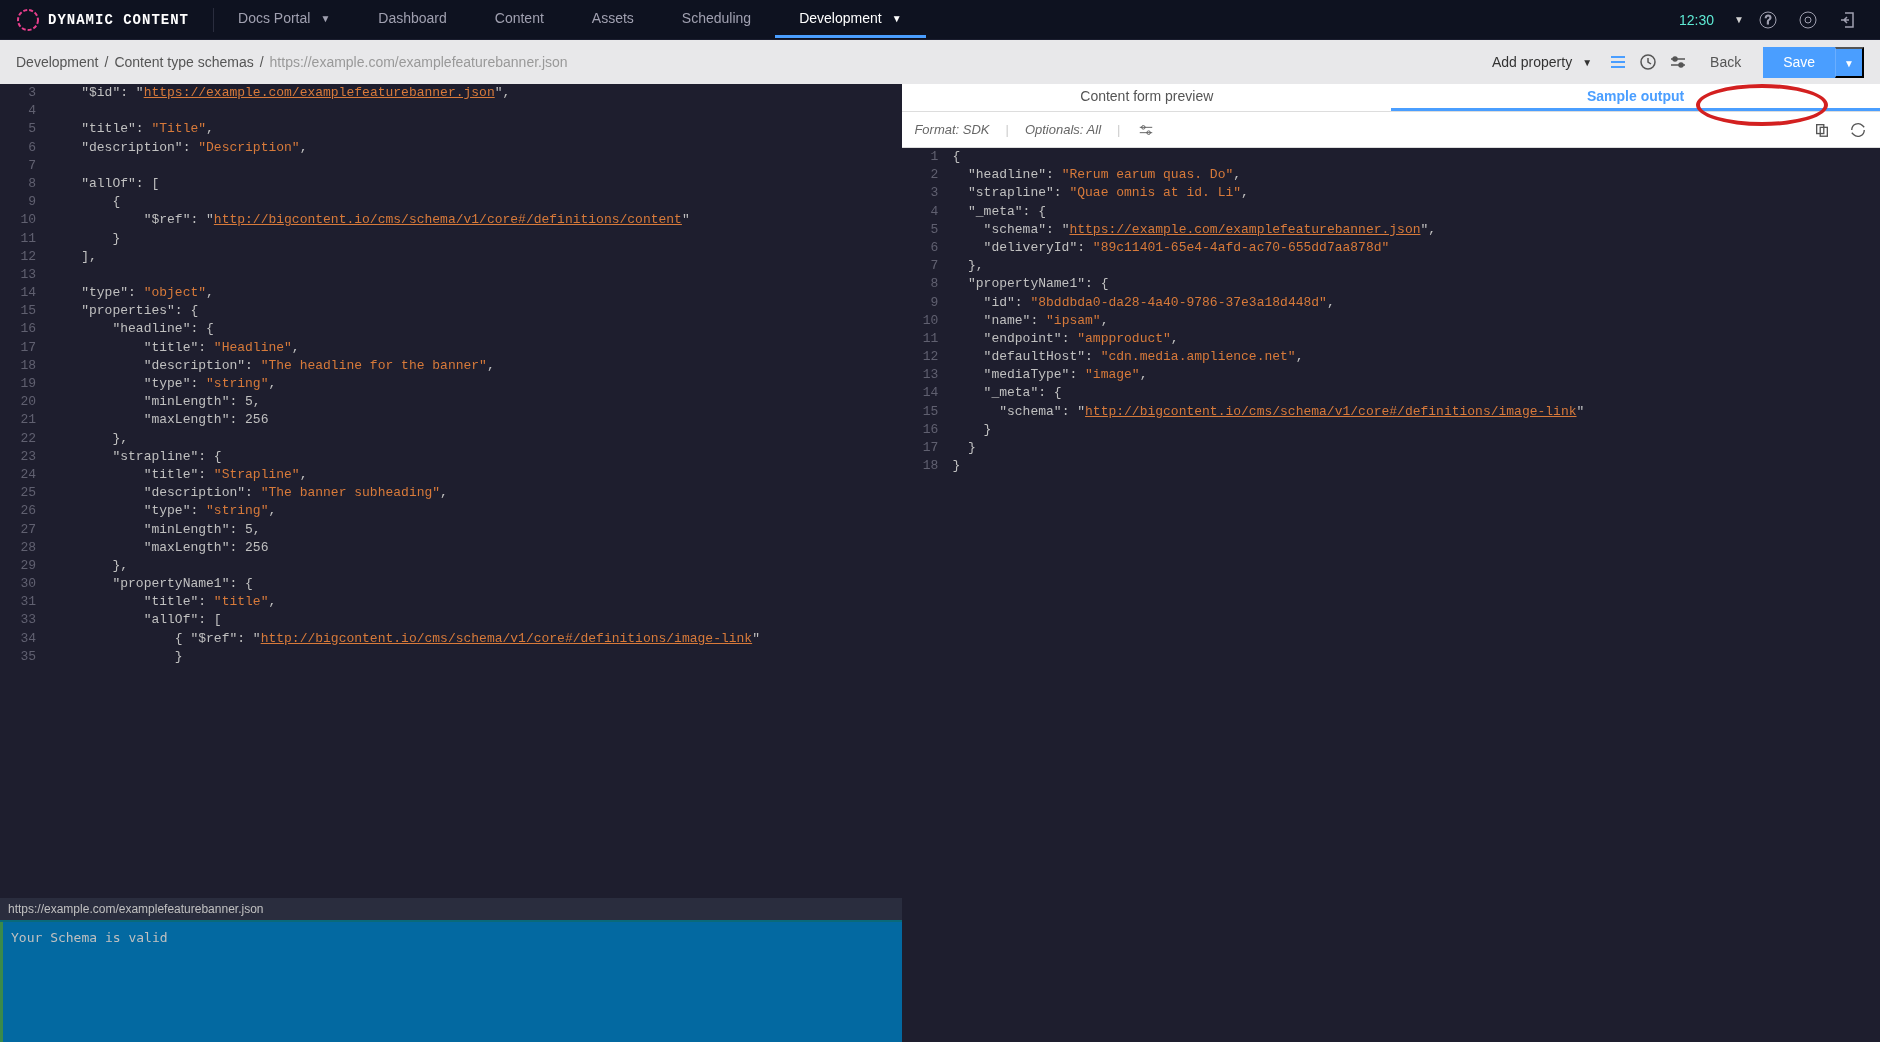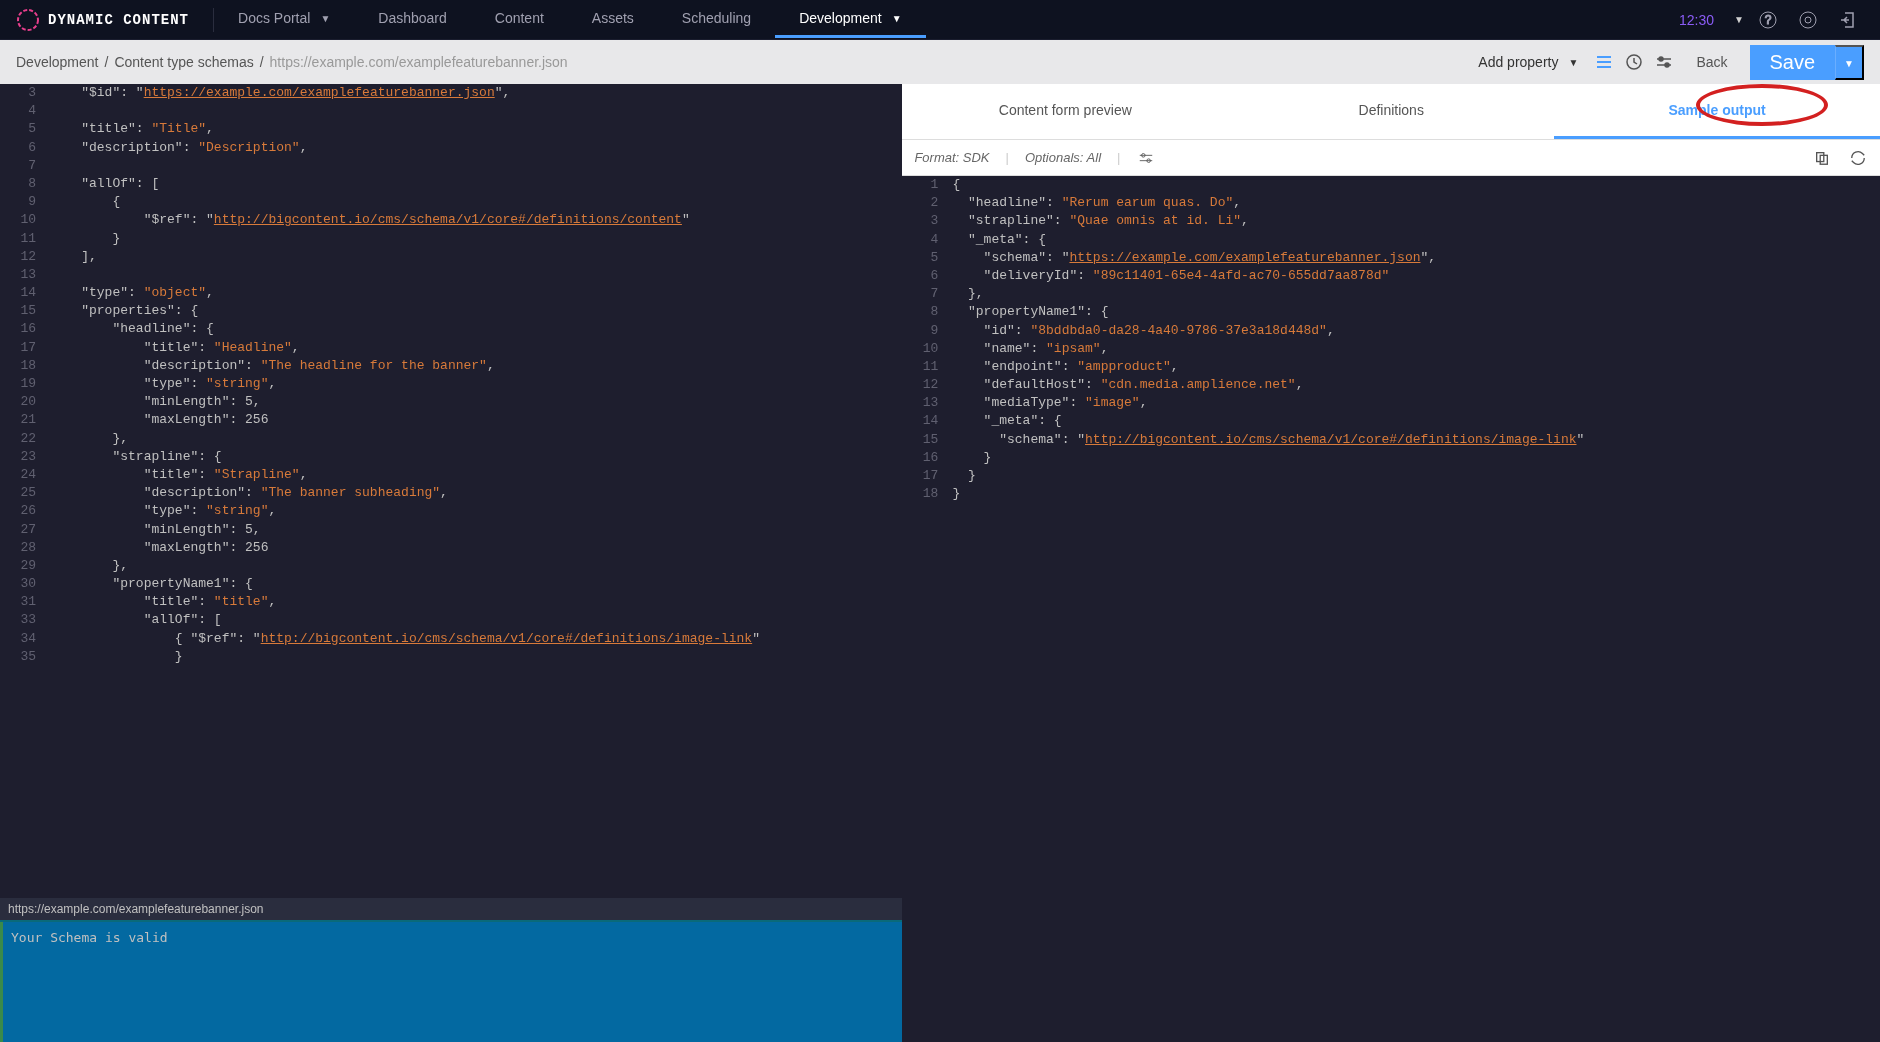--- a/index.html
+++ b/index.html
@@ -6,47 +6,47 @@
     body { font-family: -apple-system, BlinkMacSystemFont, 'Segoe UI', Arial, sans-serif; background: #1a1d2e; color: #c0c0c0; font-size: 14px; }
     
     .topbar { display: flex; align-items: center; height: 40px; background: #0e1220; color: #d0d0d0; padding: 0 16px; border-bottom: 1px solid #1a1d2e; }
     .logo { display: flex; align-items: center; gap: 8px; padding-right: 24px; border-right: 1px solid #2a2d3e; }
     .logo-icon { width: 24px; height: 24px; }
     .logo-text { font-weight: 700; letter-spacing: 1px; color: #fff; font-family: Liberation Mono, monospace; }
     .nav-item { padding: 0 24px; height: 37px; display: flex; align-items: center; gap: 6px; color: #a0a0b0; cursor: pointer; font-size: 14px; border-bottom: 3px solid transparent; }
     .nav-item.active { color: #fff; border-bottom-color: #4a9eff; }
     .nav-spacer { flex: 1; }
     .nav-right { display: flex; align-items: center; gap: 8px; }
-    .time { padding: 0 8px; color: #8b5cf6; margin-left: 28px; }
+    .time { padding: 0 8px; color: #5eead4; margin-left: 28px; }
     .icon-btn { width: 32px; height: 32px; display: flex; align-items: center; justify-content: center; color: #a0a0b0; cursor: pointer; }
     
     .subbar { display: flex; align-items: center; height: 44px; background: #e8e8ea; padding: 0 16px; color: #555; }
     .breadcrumb { display: flex; align-items: center; gap: 6px; font-size: 14px; }
     .breadcrumb-link { color: #555; cursor: pointer; }
     .breadcrumb-path { color: #999; }
     .subbar-right { margin-left: auto; display: flex; align-items: center; gap: 10px; }
     .subbar-dropdown { display: flex; align-items: center; gap: 6px; color: #333; cursor: pointer; padding: 0 6px; text-align: center; }
     .subbar-action { color: #555; cursor: pointer; padding: 0 12px; }
-    .save-btn { background: #4a9eff; color: #fff; padding: 6px 20px; border: none; cursor: pointer; font-size: 20px; }
+    .save-btn { background: #4a9eff; color: #fff; padding: 6px 20px; border: none; cursor: pointer; font-size: 14px; }
     .save-dropdown { background: #4a9eff; padding: 6px 8px; border-left: 1px solid #6aaeff; cursor: pointer; }
     
     .content { display: flex; height: calc(100vh - 84px); }
     .left-panel { flex: 0 0 48%; display: flex; flex-direction: column; background: #1e1e2e; }
     .right-panel { flex: 1; display: flex; flex-direction: column; background: #fff; }
     
     .editor { flex: 1; overflow: auto; font-family: 'Courier New', monospace; font-size: 13px; line-height: 1.4; background: #1e1e2e; }
     .code-line { display: flex; }
     .gutter { flex: 0 0 50px; text-align: right; padding-right: 14px; color: #606070; user-select: none; }
     .code-content { flex: 1; white-space: pre; color: #c0c0c0; }
     .code-content.highlighted { background: #2a2a3e; }
     .editor-footer { height: 24px; background: #2a2d3e; display: flex; align-items: center; padding: 0 8px; border-bottom: 2px solid #0a6a7a; }
     .editor-footer-text { color: #c0c0c0; font-size: 12px; }
     .editor-status { background: #0369a1; padding: 8px; border-left: 3px solid #3a8a4a; font-family: monospace; font-size: 13px; color: #c0c0c0; flex: 0 0 120px; }
     
-    .preview-tabs { display: flex; height: 56px; background: #fff; border-bottom: 1px solid #ddd; }
+    .preview-tabs { display: flex; height: 28px; background: #fff; border-bottom: 1px solid #ddd; }
     .preview-tab { flex: 1; display: flex; align-items: center; justify-content: center; color: #555; cursor: pointer; border-bottom: 3px solid transparent; }
     .preview-tab.active { color: #4a9eff; border-bottom-color: #4a9eff; font-weight: 700; }
     .preview-toolbar { display: flex; align-items: center; height: 36px; padding: 0 12px; background: #fff; border-bottom: 1px solid #ddd; font-size: 13px; color: #666; gap: 16px; }
     .toolbar-item { font-style: italic; }
     .toolbar-spacer { flex: 1; }
     
     .output-editor { flex: 1; overflow: auto; font-family: 'Courier New', monospace; font-size: 13px; line-height: 1.4; background: #1e1e2e; }
     
     .str { color: #d87a3a; }
     .key { color: #c0c0c0; }
@@ -288,21 +288,20 @@
       <span class="editor-footer-text">https://example.com/examplefeaturebanner.json</span>
     </div>
     <div class="editor-status">
       <span>Your Schema is valid</span>
     </div>
   </div>
 
   <div class="right-panel" style="position:relative">
     <div class="preview-tabs">
       <div class="preview-tab">Content form preview</div>
-      <div class="preview-tab">Definitions</div>
       <div class="preview-tab active">Sample output</div>
     </div>
     <div class="highlight-circle" style="top:0px;right:52px"></div>
     <div class="preview-toolbar">
       <span class="toolbar-item">Format: SDK</span>
       <span style="color:#ccc">|</span>
       <span class="toolbar-item">Optionals: All</span>
       <span style="color:#ccc">|</span>
       <span class="tool-icon">
           <svg width="16" height="16" viewBox="0 0 18 18" fill="none" stroke="currentColor">

